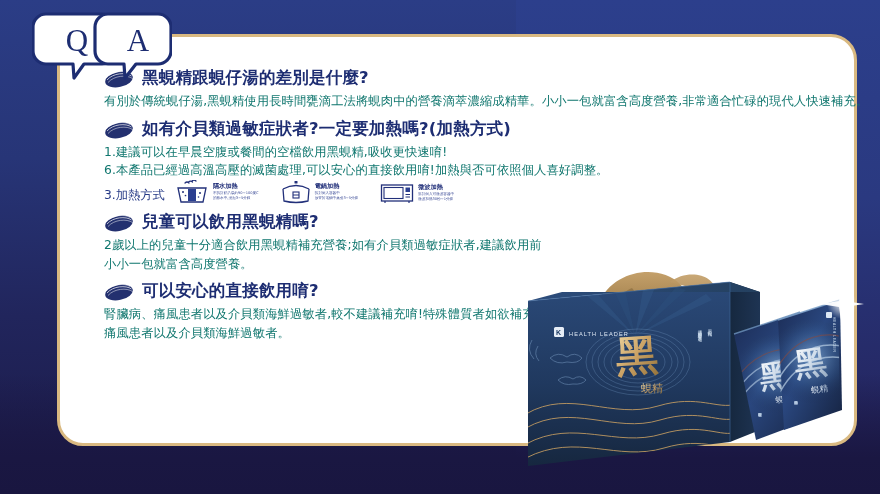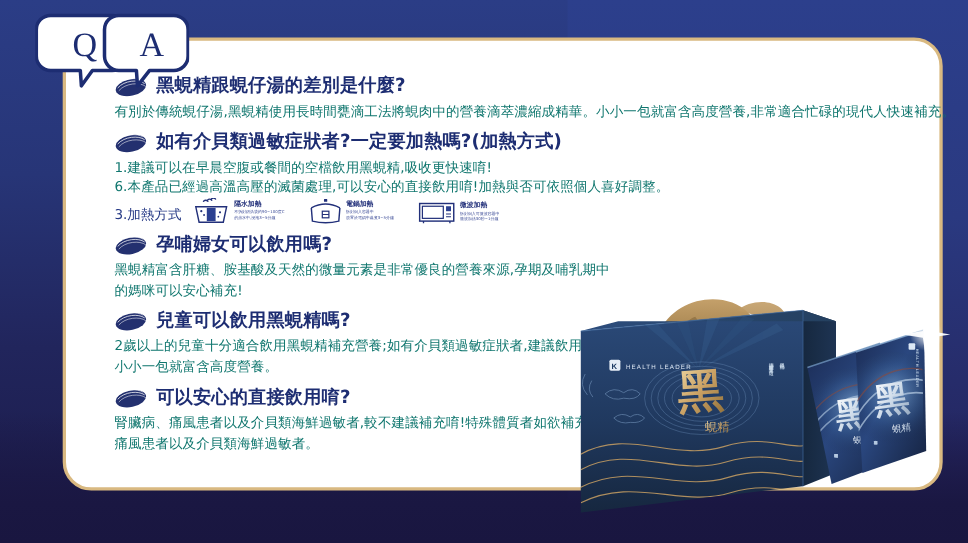--- a/index.html
+++ b/index.html
@@ -222,35 +222,20 @@
             </svg>
             <span class="heat-txt">
               <span class="heat-title">微波加熱</span>
               <span class="heat-sub">拆封倒入可微波容器中</span>
               <span class="heat-sub">微波加熱30秒~1分鐘</span>
             </span>
           </div>
         </div>
       </div>
 
-      <div class="faq">
-        <div class="faq-q">
-          <svg class="shell-icon" viewBox="0 0 60 38">
-            <ellipse cx="30" cy="21" rx="28" ry="15" fill="#23306f" transform="rotate(-12 30 21)"></ellipse>
-            <path d="M6 22 C18 8 44 6 55 14" stroke="#ffffff" stroke-width="1.6" fill="none" opacity=".85"></path>
-            <path d="M8 27 C20 13 46 11 57 19" stroke="#ffffff" stroke-width="1.4" fill="none" opacity=".7"></path>
-            <path d="M5 17 C17 4 41 2 52 9" stroke="#ffffff" stroke-width="1.4" fill="none" opacity=".7"></path>
-          </svg>
-          <span class="q-text">孕哺婦女可以飲用嗎?</span>
-        </div>
-        <div class="a-text">
-          <span class="a-line">黑蜆精富含肝糖、胺基酸及天然的微量元素是非常優良的營養來源,孕期及哺乳期中</span>
-          <span class="a-line">的媽咪可以安心補充!</span>
-        </div>
-      </div>
 
       <div class="faq">
         <div class="faq-q">
           <svg class="shell-icon" viewBox="0 0 60 38">
             <ellipse cx="30" cy="21" rx="28" ry="15" fill="#23306f" transform="rotate(-12 30 21)"></ellipse>
             <path d="M6 22 C18 8 44 6 55 14" stroke="#ffffff" stroke-width="1.6" fill="none" opacity=".85"></path>
             <path d="M8 27 C20 13 46 11 57 19" stroke="#ffffff" stroke-width="1.4" fill="none" opacity=".7"></path>
             <path d="M5 17 C17 4 41 2 52 9" stroke="#ffffff" stroke-width="1.4" fill="none" opacity=".7"></path>
           </svg>
           <span class="q-text">兒童可以飲用黑蜆精嗎?</span>

